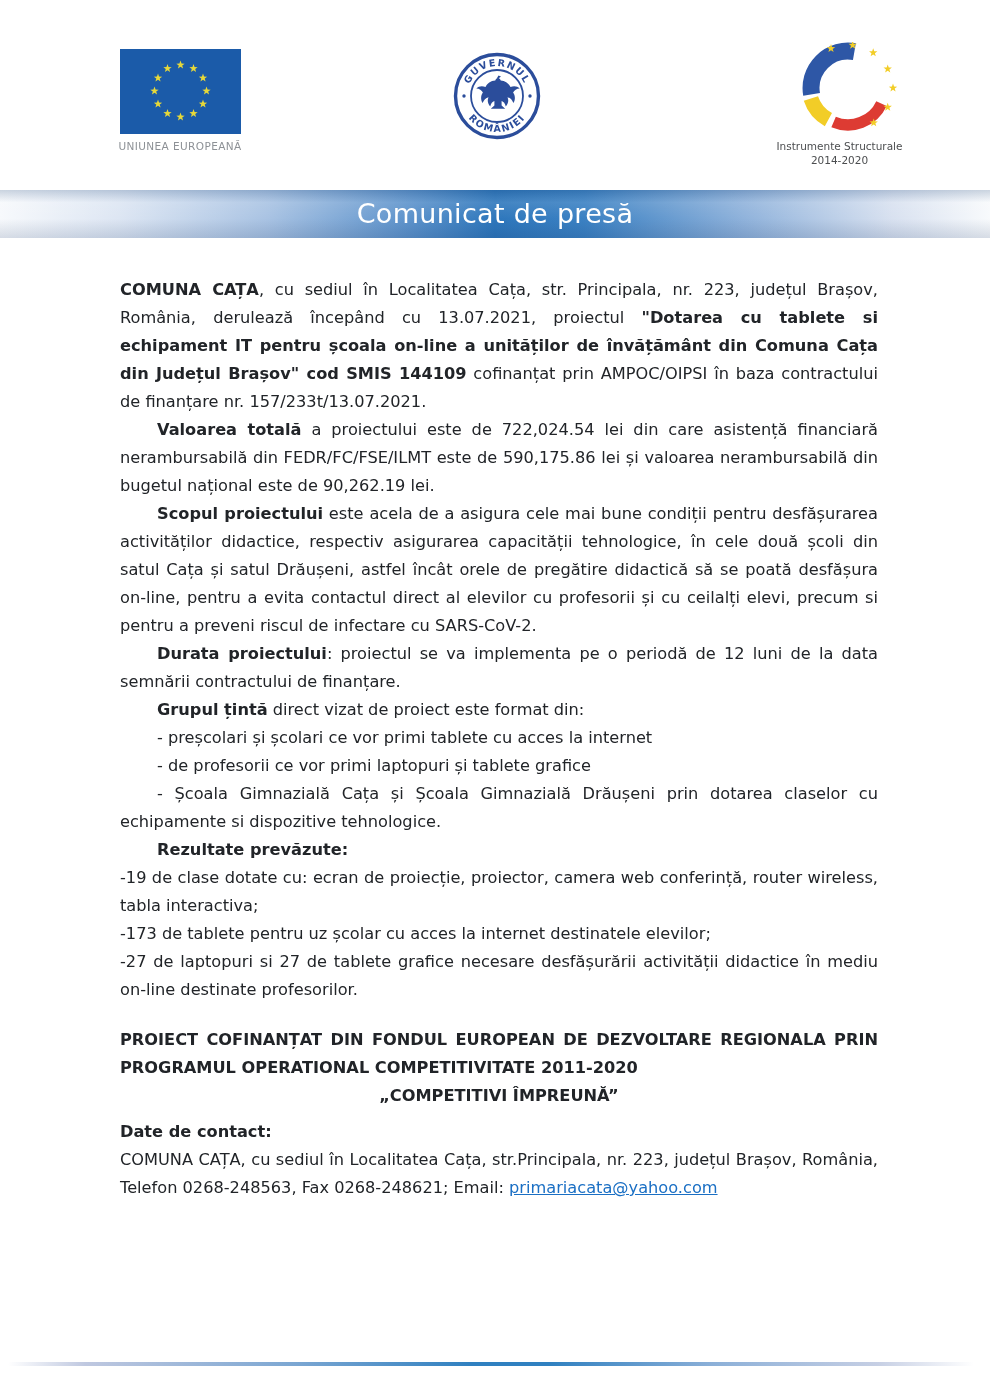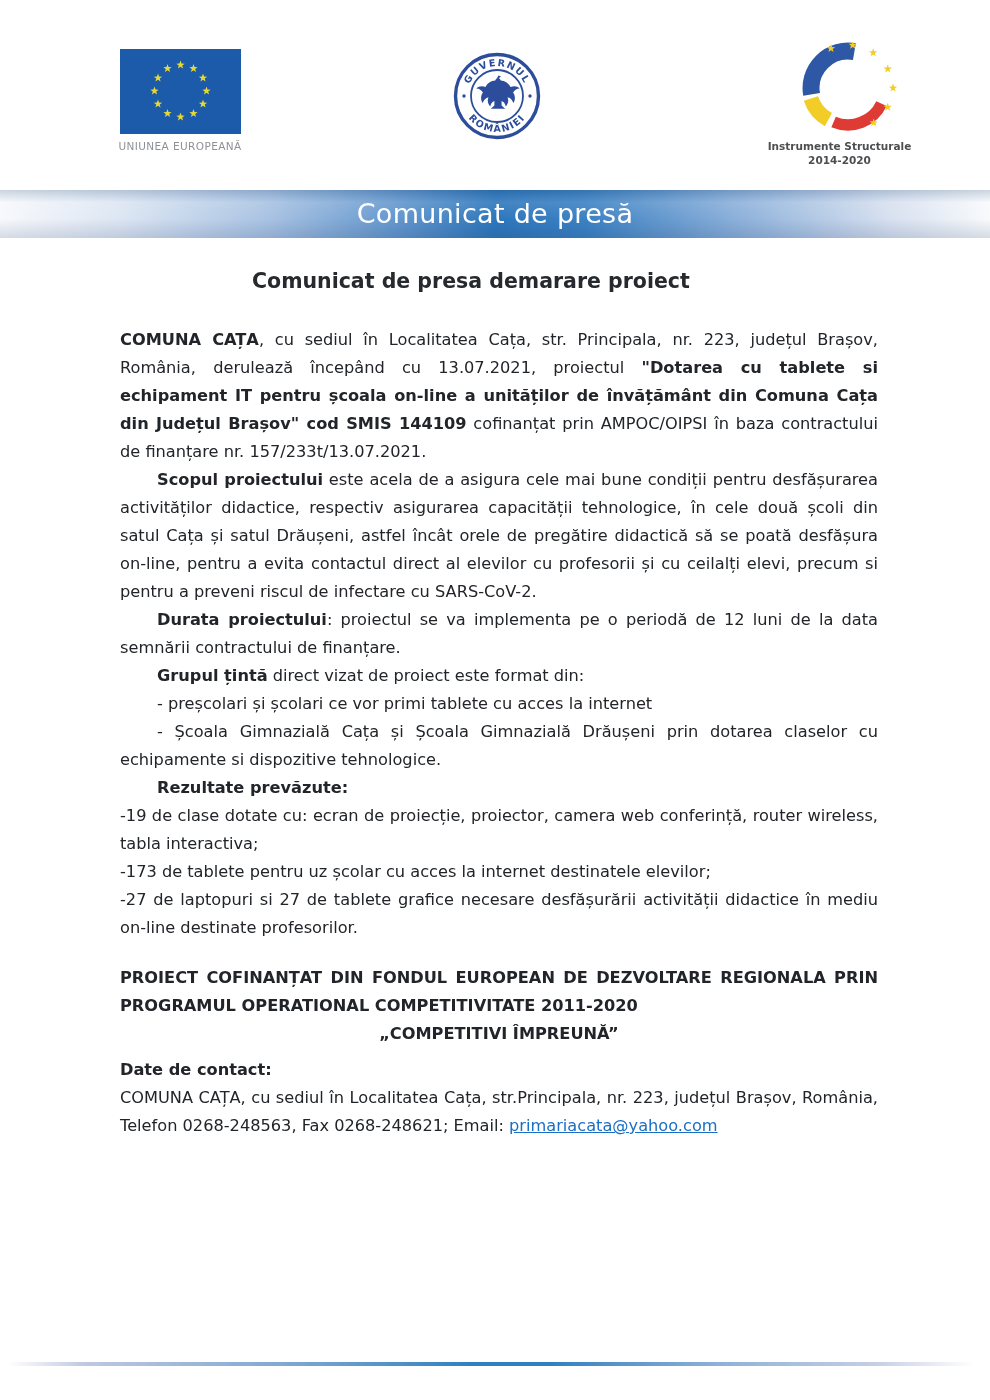--- a/index.html
+++ b/index.html
@@ -9,21 +9,21 @@
 
   
   .logos { position:absolute; top:0; left:0; width:100%; height:195px; background:#fff; }
   .eu-block { position:absolute; left:117px; top:49px; width:126px; text-align:center; }
   .eu-block svg { width:121px; height:85px; display:block; margin:0 auto; }
   .eu-label { margin-top:6px; font-size:10.5px; color:#8d9196; letter-spacing:.4px; white-space:nowrap; }
   .gov-block { position:absolute; left:452px; top:50px; width:90px; height:92px; }
   .gov-block svg { width:90px; height:92px; display:block; }
   .is-block { position:absolute; left:742px; top:42px; width:195px; text-align:center; }
   .is-block svg { width:160px; height:98px; display:block; margin:0 auto; }
-  .is-label { font-size:10.5px; font-weight:700; color:#4c4e50; line-height:13.5px; }
+  .is-label { font-size:10.5px; font-weight:400; color:#4c4e50; line-height:13.5px; }
 
   
   .banner {
     position:absolute; top:190px; left:0; width:990px; height:48px;
     background:
       linear-gradient(180deg, rgba(20,60,110,.20) 0%, rgba(255,255,255,.10) 26%, rgba(255,255,255,0) 60%, rgba(10,40,90,.14) 100%),
       linear-gradient(90deg, #f7f9fc 0%, #dde6f3 12%, #a9c3e3 27%, #5f94cc 41%, #2e77bc 50%, #3b81c3 59%, #8fb2db 75%, #d8e1f0 90%, #f8fafc 100%);
     text-align:center; line-height:48px;
   }
   .banner-title { font-size:27px; font-weight:400; color:#ffffff; letter-spacing:.3px; }
@@ -119,27 +119,28 @@
       <div class="is-label">Instrumente Structurale</div>
       <div class="is-label">2014-2020</div>
     </div>
   </header>
 
   <div class="banner">
     <span class="banner-title">Comunicat de presă</span>
   </div>
 
   <main class="content">
-    <h1 class="title">Comunicat de presa demarare proiect</h1>
     <div class="paras">
         <p class="para" style="text-align: justify;"><span class="b">COMUNA CAȚA</span><span>, cu sediul în Localitatea Cața, str. Principala, nr. 223, județul Brașov, România, derulează începând cu 13.07.2021, proiectul </span><span class="b">"Dotarea cu tablete si echipament IT pentru școala on-line a unităților de învățământ din Comuna Cața din Județul Brașov" cod SMIS 144109</span><span> cofinanțat prin AMPOC/OIPSI în baza contractului de finanțare nr. 157/233t/13.07.2021.</span></p>
+        <p class="para indent" style="text-align: justify;"><span class="b">Valoarea totală</span><span> a proiectului este de 722,024.54 lei din care asistență financiară nerambursabilă din FEDR/FC/FSE/ILMT este de 590,175.86 lei și valoarea nerambursabilă din bugetul național este de 90,262.19 lei.</span></p>
         <p class="para indent" style="text-align: justify;"><span class="b">Scopul proiectului</span><span> este acela de a asigura cele mai bune condiții pentru desfășurarea activităților didactice, respectiv asigurarea capacității tehnologice, în cele două școli din satul Cața și satul Drăușeni, astfel încât orele de pregătire didactică să se poată desfășura on-line, pentru a evita contactul direct al elevilor cu profesorii și cu ceilalți elevi, precum si pentru a preveni riscul de infectare cu SARS-CoV-2.</span></p>
         <p class="para indent" style="text-align: justify;"><span class="b">Durata proiectului</span><span>: proiectul se va implementa pe o periodă de 12 luni de la data semnării contractului de finanțare.</span></p>
         <p class="para indent" style="text-align: left;"><span class="b">Grupul țintă</span><span> direct vizat de proiect este format din:</span></p>
         <p class="para indent" style="text-align: left;"><span>- preșcolari și școlari ce vor primi tablete cu acces la internet</span></p>
+        <p class="para indent" style="text-align: left;"><span>- de profesorii ce vor primi laptopuri și tablete grafice</span></p>
         <p class="para indent" style="text-align: justify;"><span>- Școala Gimnazială Cața și Școala Gimnazială Drăușeni prin dotarea claselor cu echipamente si dispozitive tehnologice.</span></p>
         <p class="para indent" style="text-align: left;"><span class="b">Rezultate prevăzute:</span></p>
         <p class="para" style="text-align: justify;"><span>-19 de clase dotate cu: ecran de proiecție, proiector, camera web conferință, router wireless, tabla interactiva;</span></p>
         <p class="para" style="text-align: left;"><span>-173 de tablete pentru uz școlar cu acces la internet destinatele elevilor;</span></p>
         <p class="para" style="text-align: justify;"><span>-27 de laptopuri si 27 de tablete grafice necesare desfășurării activității didactice în mediu on-line destinate profesorilor.</span></p>
         <p class="para project" style="text-align: justify;"><span class="b">PROIECT COFINANȚAT DIN FONDUL EUROPEAN DE DEZVOLTARE REGIONALA PRIN PROGRAMUL OPERATIONAL COMPETITIVITATE 2011-2020</span></p>
         <p class="para quote" style="text-align: center;"><span class="b">„COMPETITIVI ÎMPREUNĂ”</span></p>
         <p class="para" style="text-align: left;"><span class="b">Date de contact:</span></p>
         <p class="para" style="text-align: justify;"><span>COMUNA CAȚA, cu sediul în Localitatea Cața, str.Principala, nr. 223, județul Brașov, România, Telefon 0268-248563, Fax 0268-248621; Email: </span><a class="email-link" href="#">primariacata@yahoo.com</a></p>
       </div>

